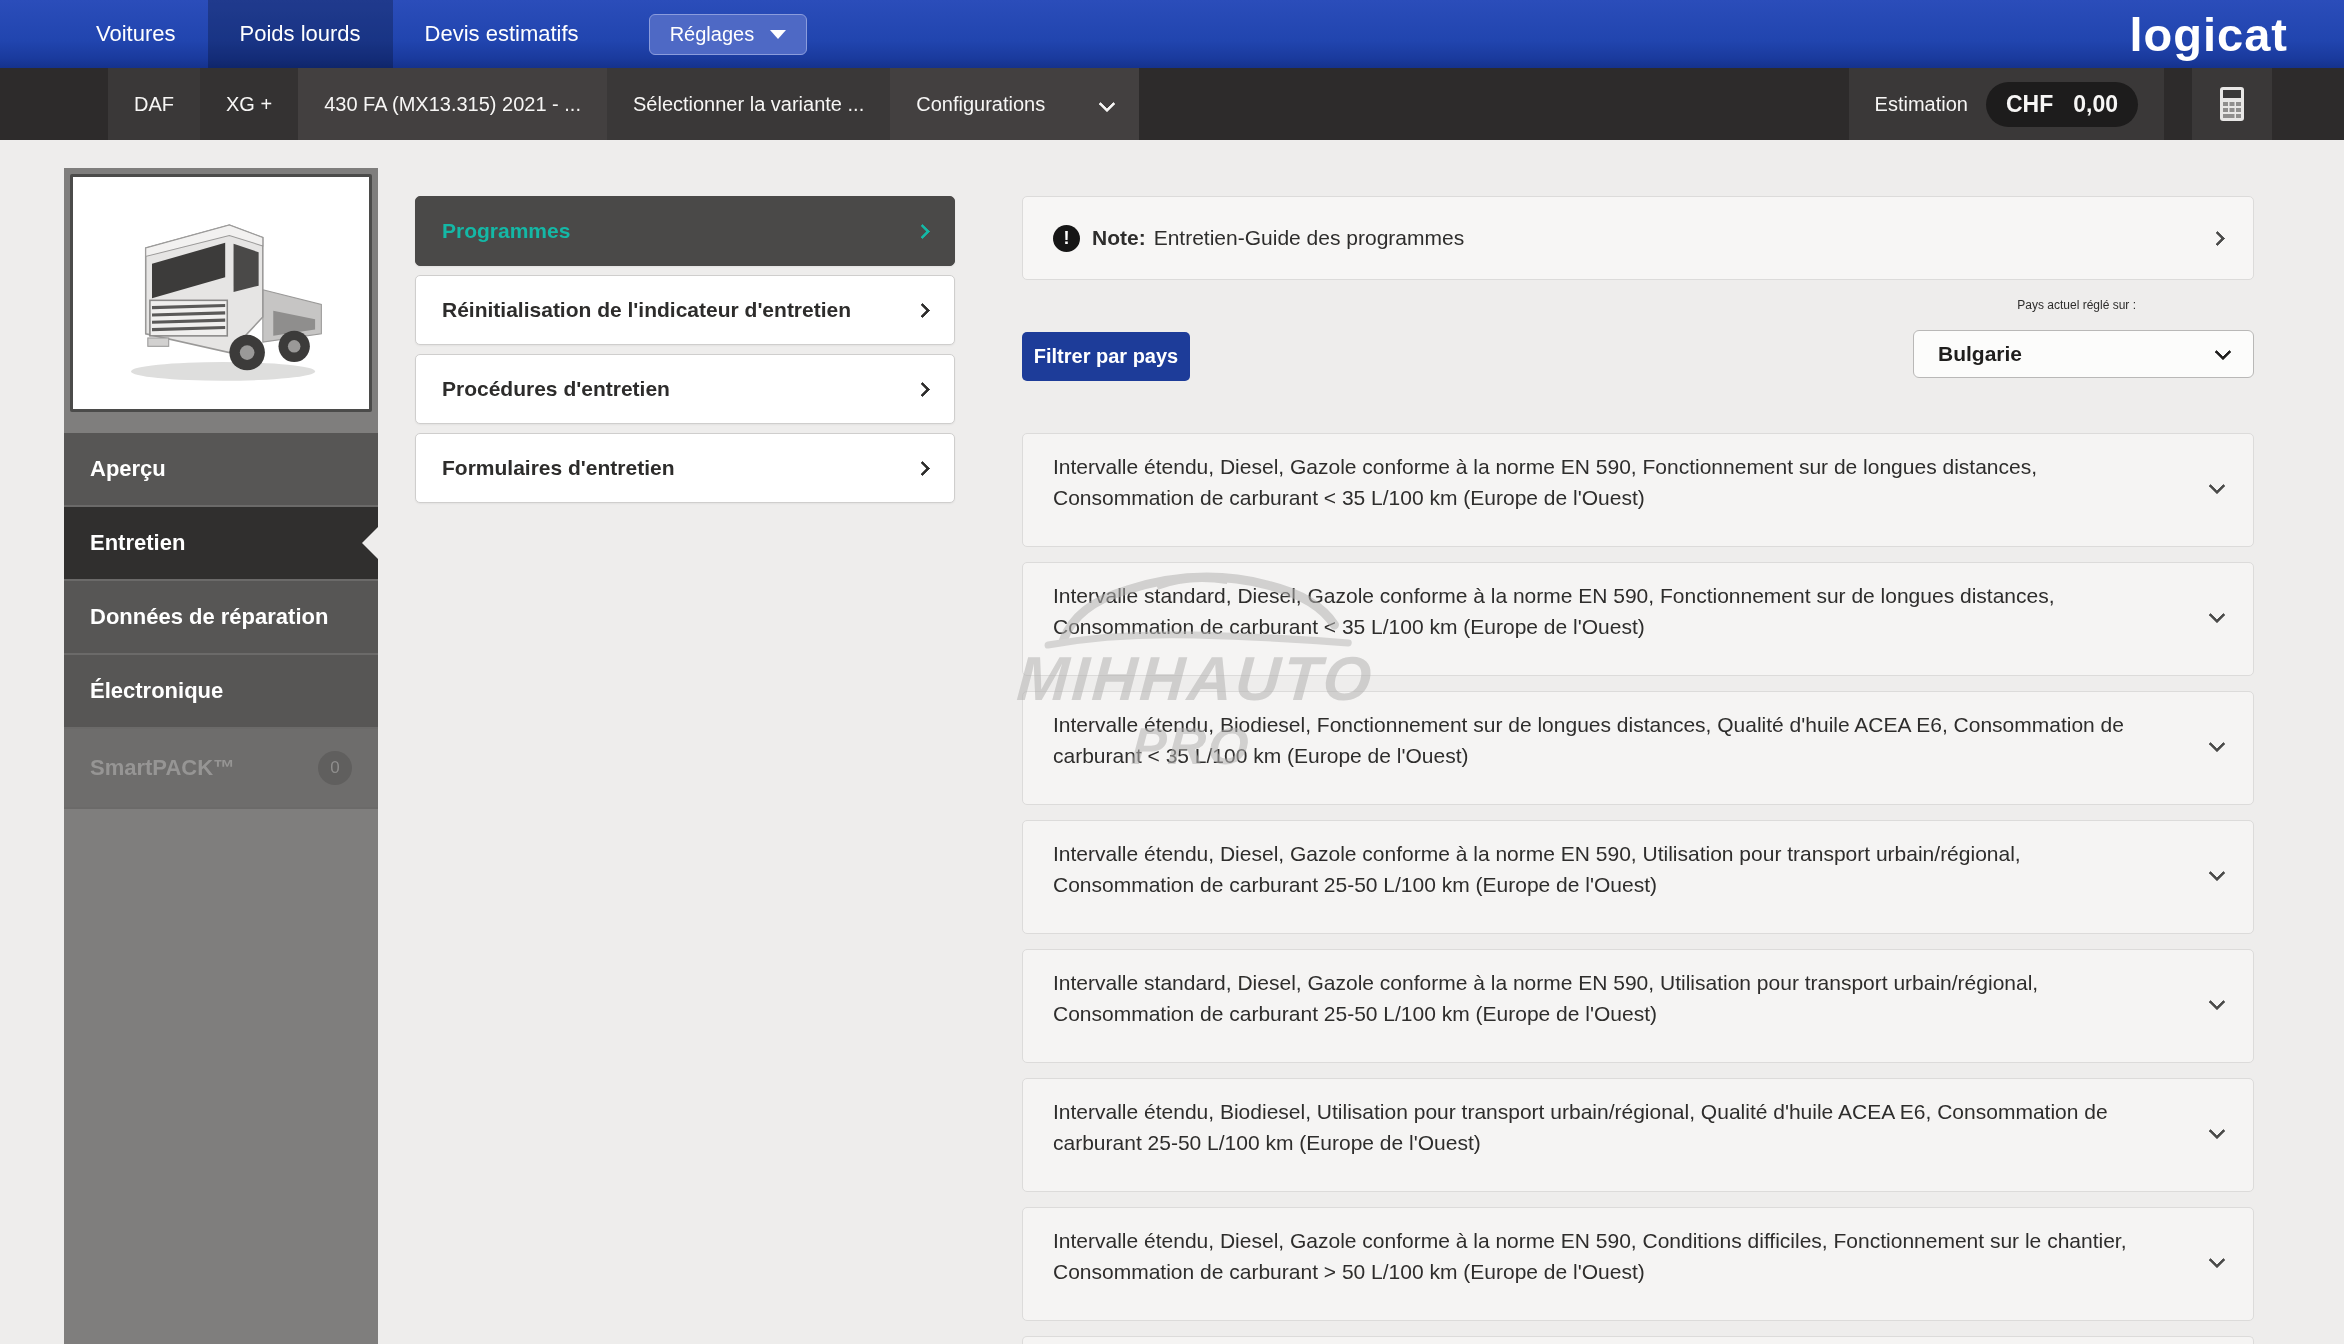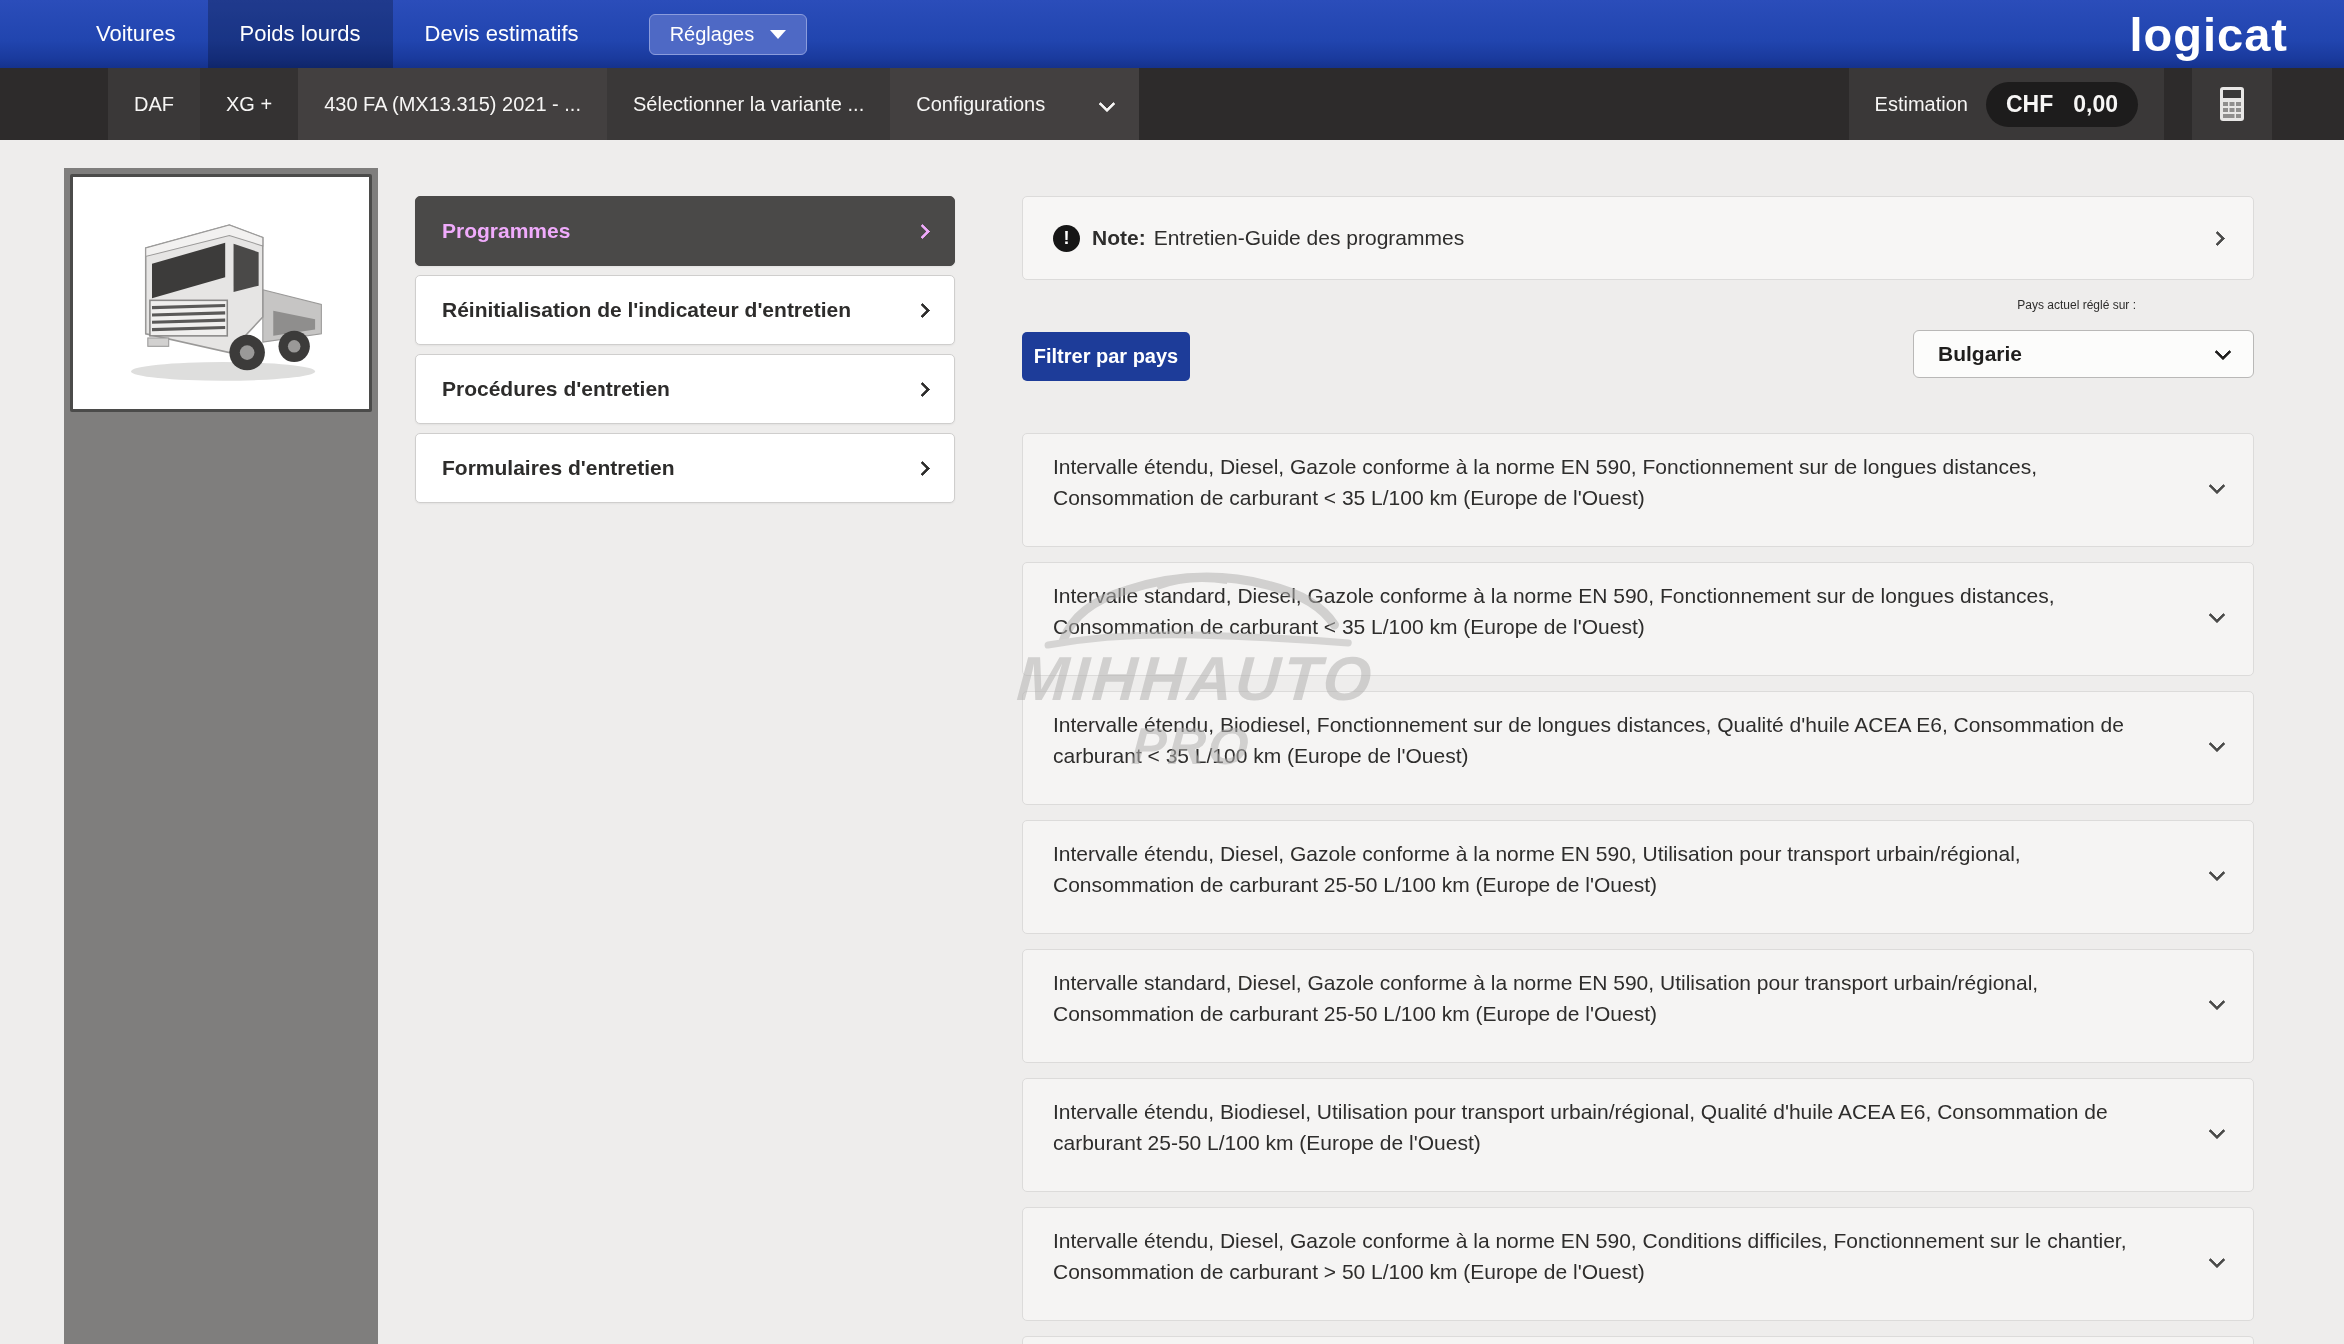--- a/index.html
+++ b/index.html
@@ -87,21 +87,21 @@
 
   
   .menu-col { position:absolute; left:415px; top:196px; width:540px; z-index:10; }
   .menu-card {
     height:70px; margin-bottom:9px; background:#ffffff;
     border:1px solid #cfcecd; border-radius:5px;
     display:flex; align-items:center; justify-content:space-between;
     padding:0 26px; font-weight:bold; font-size:21px; color:#2d2c2b;
     box-shadow:0 1px 2px rgba(0,0,0,0.05);
   }
-  .menu-card.active { background:#4a4948; border-color:#4a4948; color:#f0abfc; }
+  .menu-card.active { background:#4a4948; border-color:#4a4948; color:#14b8a6; }
 
   
   .content-col { position:absolute; left:1022px; top:196px; width:1232px; z-index:10; }
   .note-card {
     height:84px; background:#f7f6f5; border:1px solid #dcdbda; border-radius:5px;
     display:flex; align-items:center; padding:0 30px; font-size:21px; color:#2e2d2c;
   }
   .note-icon {
     width:27px; height:27px; border-radius:50%; background:#161616; color:#ffffff;
     font-weight:bold; font-size:18px; display:flex; align-items:center; justify-content:center;
@@ -207,20 +207,30 @@
       <line x1="44" y1="116" x2="114" y2="114" stroke="#5a5958" stroke-width="3"></line>
       <line x1="44" y1="123" x2="114" y2="121" stroke="#5a5958" stroke-width="3"></line>
       <line x1="44" y1="130" x2="114" y2="128" stroke="#5a5958" stroke-width="3"></line>
       <circle cx="135" cy="152" r="17" fill="#3c3b3a"></circle>
         <circle cx="135" cy="152" r="7" fill="#9a9998"></circle>
       <circle cx="180" cy="146" r="15" fill="#3c3b3a"></circle>
         <circle cx="180" cy="146" r="6" fill="#9a9998"></circle>
       <rect x="40" y="138" width="20" height="8" fill="#d2d1d0" stroke="#9a9998" stroke-width="1"></rect>
     </svg>
   </div>
+  <div class="side-menu">
+    <div class="side-item">Aperçu</div>
+    <div class="side-item active">Entretien</div>
+    <div class="side-item">Données de réparation</div>
+    <div class="side-item">Électronique</div>
+    <div class="side-item disabled">
+      <span>SmartPACK™</span>
+      <span class="zero-badge">0</span>
+    </div>
+  </div>
 </div>
 
 <div class="menu-col">
   <div class="menu-card active">
     <span>Programmes</span>
     <span class="chev-r"></span>
   </div>
   <div class="menu-card">
     <span>Réinitialisation de l'indicateur d'entretien</span>
     <span class="chev-r"></span>

